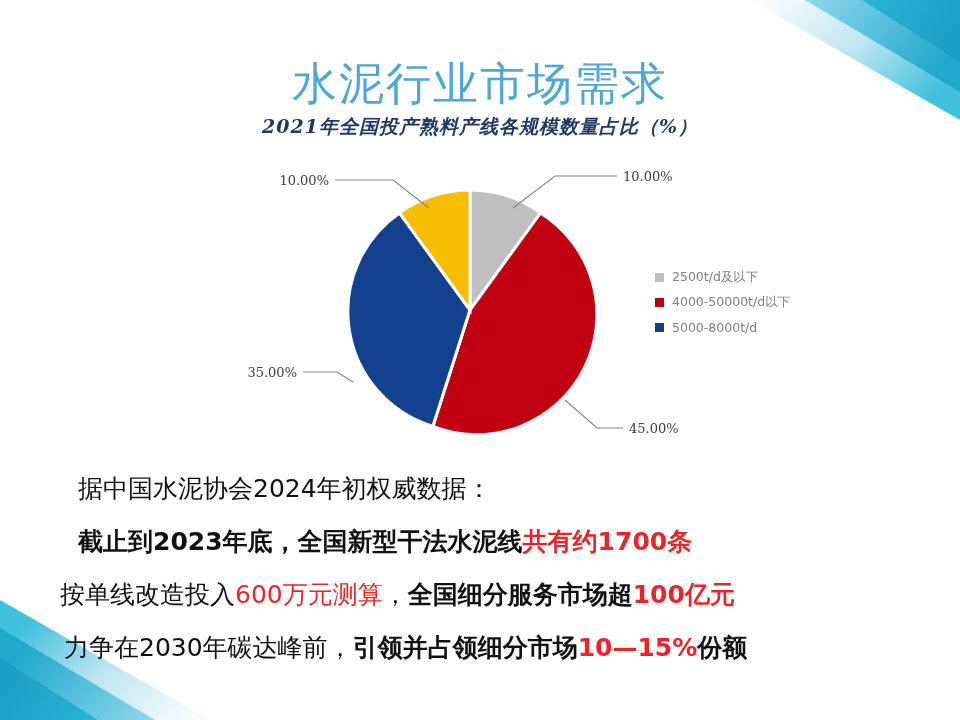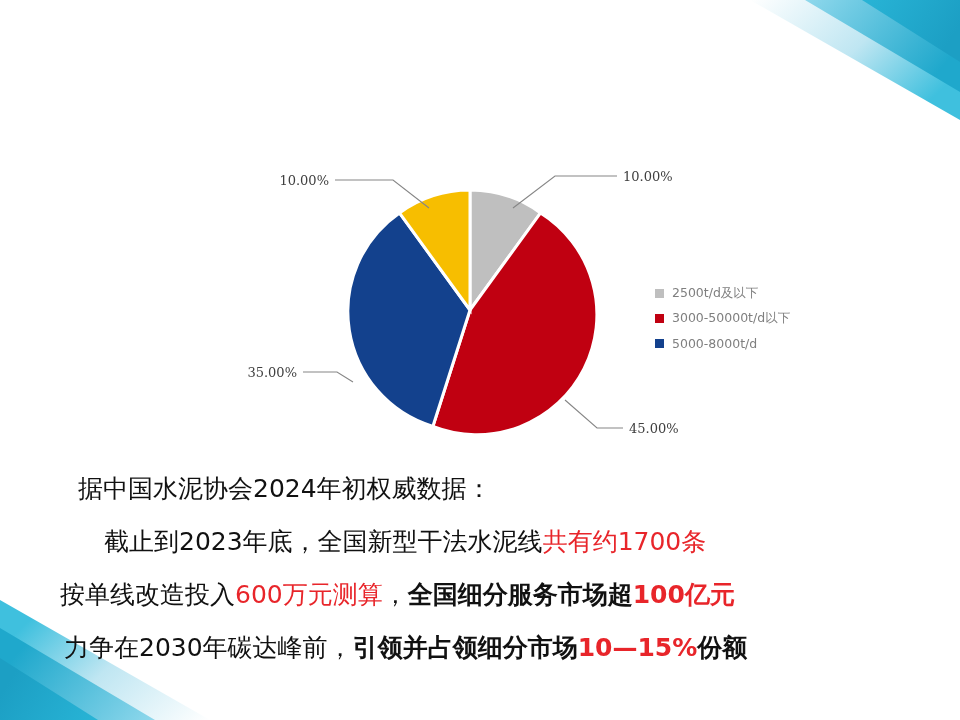--- a/index.html
+++ b/index.html
@@ -89,21 +89,21 @@
   .leader {
     stroke: #868686;
     stroke-width: 1.1;
     fill: none;
   }
 
   
   .legend {
     position: absolute;
     left: 655px;
-    top: 284px;
+    top: 268px;
     width: 200px;
     text-align: center;
   }
   .legend-row {
     display: flex;
     align-items: center;
     height: 19px;
     margin-bottom: 6px;
   }
   .legend-swatch {
@@ -127,21 +127,21 @@
     width: 960px;
   }
   .body-line {
     font-family: "DejaVu Sans", "Liberation Sans", sans-serif;
     font-size: 25px;
     line-height: 53px;
     color: #111111;
     white-space: nowrap;
   }
   .line-1 { padding-left: 78px; }
-  .line-2 { padding-left: 104px; }
+  .line-2 { padding-left: 78px; font-weight: bold; }
   .line-3 { padding-left: 60px; }
   .line-4 { padding-left: 64px; }
 
   .t-red   { color: #E8252A; }
   .t-bold  { font-weight: bold; }
   .t-bold-red { color: #E8252A; font-weight: bold; }
 </style>
 </head>
 <body>
 
@@ -182,20 +182,24 @@
       <linearGradient id="gradBL3" x1="1" y1="1" x2="0" y2="0.6">
         <stop offset="0" stop-color="#28B4D6"></stop>
         <stop offset="1" stop-color="#1C9FC4"></stop>
       </linearGradient>
     </defs>
     <polygon points="0,30 0,150 210,150" fill="url(#gradBL1)"></polygon>
     <polygon points="0,58 0,150 155,150" fill="url(#gradBL2)"></polygon>
     <polygon points="0,88 0,150 98,150" fill="url(#gradBL3)"></polygon>
   </svg>
 
+  <div class="heading">
+    <div class="main-title">水泥行业市场需求</div>
+    <div class="sub-title">2021年全国投产熟料产线各规模数量占比（%）</div>
+  </div>
 
   <div class="chart-area">
     <svg class="pie-svg" viewBox="0 0 640 300" width="640" height="300">
 
       <path d="M 245 160 L 245 40 A 120 120 0 0 1 315.53 62.93 Z" fill="#BFBFBF" stroke="#ffffff" stroke-width="3"></path>
 
       <path d="M 245 160 L 315.53 62.93 A 120 120 0 0 1 207.92 276.32 Z" fill="#C00011" stroke="#ffffff" stroke-width="3"></path>
 
       <path d="M 245 160 L 207.92 276.32 A 120 120 0 0 1 174.46 62.93 Z" fill="#13418D" stroke="#ffffff" stroke-width="3"></path>
 
@@ -213,21 +217,21 @@
     </svg>
   </div>
 
   <div class="legend">
     <div class="legend-row">
       <span class="legend-swatch" style="background:#BFBFBF"></span>
       <span class="legend-label">2500t/d及以下</span>
     </div>
     <div class="legend-row">
       <span class="legend-swatch" style="background:#C00011"></span>
-      <span class="legend-label">3000-50000t/d以下</span>
+      <span class="legend-label">4000-50000t/d以下</span>
     </div>
     <div class="legend-row">
       <span class="legend-swatch" style="background:#13418D"></span>
       <span class="legend-label">5000-8000t/d</span>
     </div>
   </div>
 
   <div class="body-text">
 
     <div class="body-line line-1">

